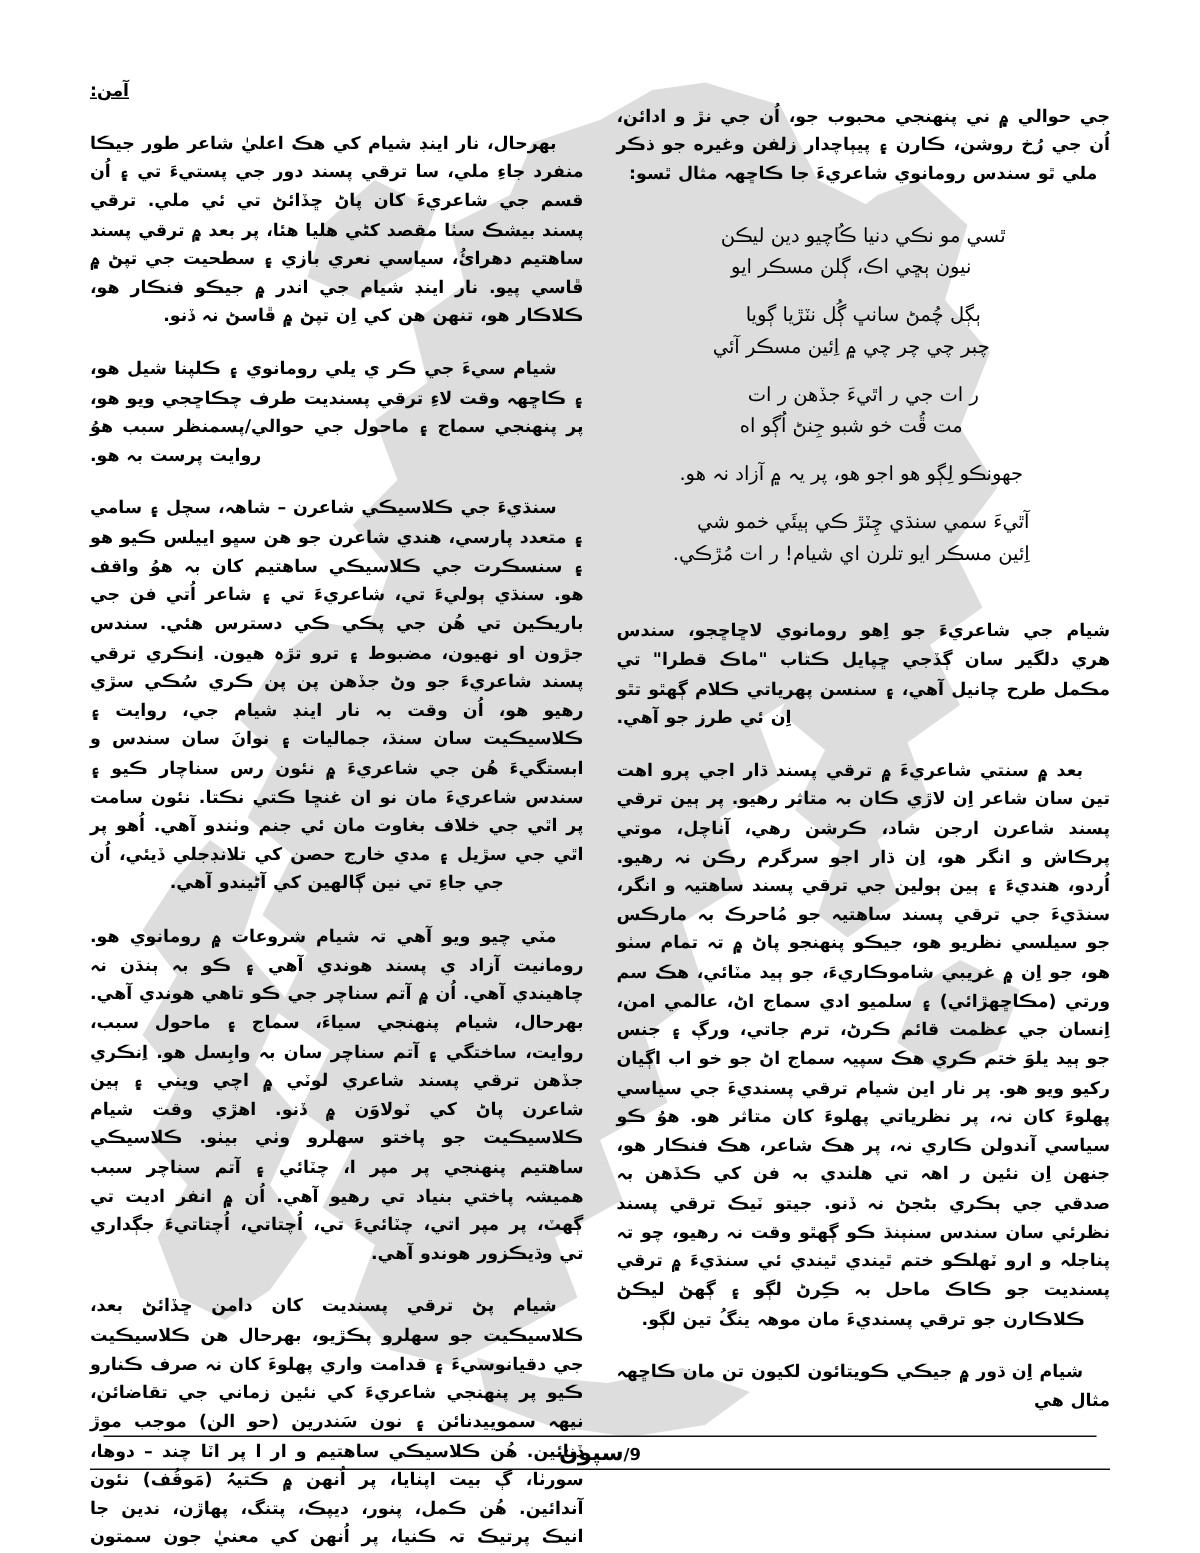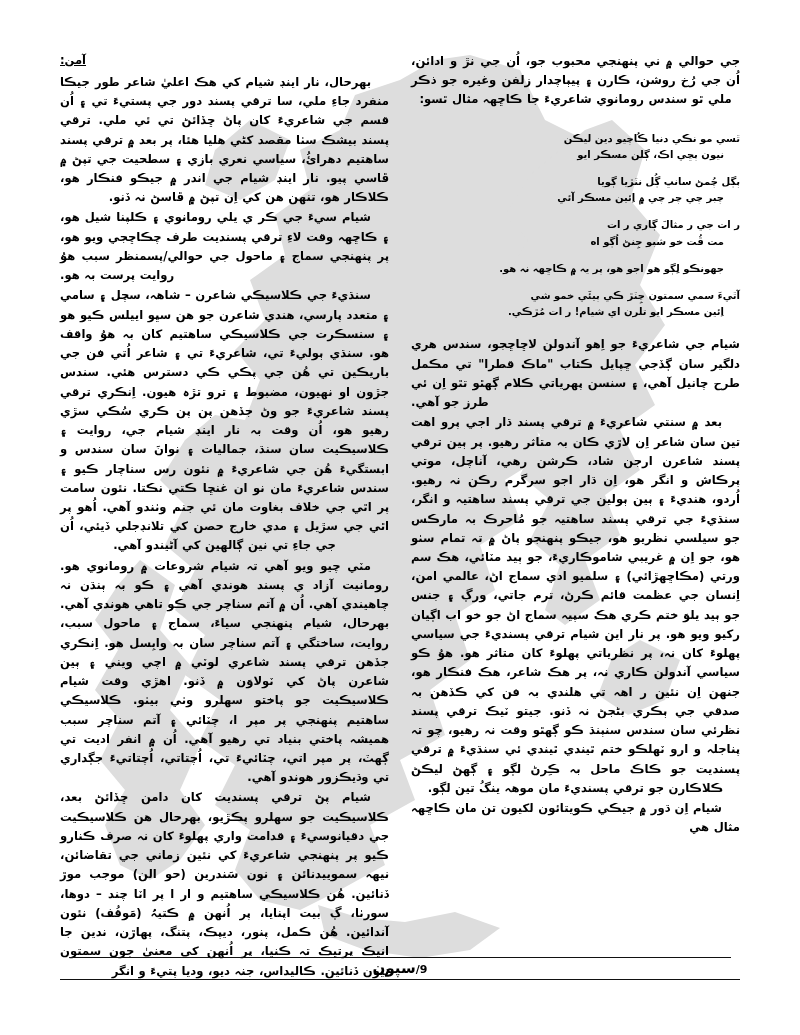--- a/index.html
+++ b/index.html
@@ -56,39 +56,39 @@
 
   .centerhead{
     text-align:center;
     font-weight:bold;
     font-size:12px;
     margin:2px 0 4px 0;
     line-height:1.5;
   }
 
   p.para{
-    margin:0 0 1px 0;
+    margin:16px 0 1px 0;
     font-size:11.6px;
     line-height:1.66;
     font-weight:bold;
     text-align:justify;
     text-align-last:right;
     word-spacing:0.5px;
   }
   p.para.indent{text-indent:18px;}
   p.para.lastcenter{text-align-last:center;}
   p.para.lastleft{text-align-last:left;}
 
   
   .verse{
     margin:0;
     padding:9px 0 2px 0;
-    text-align:right;
-    font-size:10px;
-    font-weight:bold;
+    text-align:center;
+    font-size:13px;
+    font-weight:normal;
     line-height:1.62;
   }
   .verse .vline{display:block;}
   .verse .vline.ind1{padding-right:16px;}
   .verse.first{padding-top:20px;}
   .spacer-md{height:13px;}
 
   
   #footer{
     position:absolute;
@@ -157,36 +157,36 @@
         <span class="vline">ٿسي مو نڪي دنيا ڪُاچيو دين ليڪن</span>
         <span class="vline ind1">نيون ٻڇي اڪ، ڳلن مسڪر ايو</span>
       </div>
 
       <div class="verse">
         <span class="vline">ٻڳل چُمڻ سانڀ ڳُل نٽڙيا ڳويا</span>
         <span class="vline ind1">چبر چي چر چي ۾ اِئين مسڪر آئي</span>
       </div>
 
       <div class="verse">
-        <span class="vline">ر ات جي ر مثالَ ڳاري ر ات</span>
+        <span class="vline">ر ات جي ر اٿيءَ جڏهن ر ات</span>
         <span class="vline ind1">مت ڦُت خو شبو جِنڻ اُڳو اه</span>
       </div>
 
       <div class="verse">
-        <span class="vline ind1">جهونڪو لِڳو هو اجو هو، پر يہ ۾ ڪاڇهہ نہ هو.</span>
-      </div>
-
-      <div class="verse">
-        <span class="vline">آٿيءَ سمي سمتون چِٽڙ ڪي ٻيئَي خمو شي</span>
+        <span class="vline ind1">جهونڪو لِڳو هو اجو هو، پر يہ ۾ آزاد نہ هو.</span>
+      </div>
+
+      <div class="verse">
+        <span class="vline">آٿيءَ سمي سنڌي چِٽڙ ڪي ٻيئَي خمو شي</span>
         <span class="vline ind1">اِئين مسڪر ايو تلرن اي شيام! ر ات مُڙڪي.</span>
       </div>
 
       <div class="spacer-md"></div>
 
-      <p class="para lastleft">شيام جي شاعريءَ جو اِهو آندولن لاڇاڇجو، سندس هري دلگير سان ڳڏجي ڇپايل ڪتاب "ماڪ قطرا" تي مڪمل طرح چانيل آهي، ۽ سنسن پهرياتي ڪلام ڳهٿو تٿو اِن ئي طرز جو آهي.</p>
+      <p class="para lastleft">شيام جي شاعريءَ جو اِهو رومانوي لاڇاڇجو، سندس هري دلگير سان ڳڏجي ڇپايل ڪتاب "ماڪ قطرا" تي مڪمل طرح چانيل آهي، ۽ سنسن پهرياتي ڪلام ڳهٿو تٿو اِن ئي طرز جو آهي.</p>
 
       <p class="para indent lastcenter">بعد ۾ سنتي شاعريءَ ۾ ترقي پسند ڌار اجي پرو اهت تين سان شاعر اِن لاڙي ڪان بہ متاثر رهيو. پر ٻين ترقي پسند شاعرن ارجن شاد، ڪرشن رهي، آناچل، موتي پرڪاش و انگر هو، اِن ڌار اجو سرگرم رڪن نہ رهيو. اُردو، هنديءَ ۽ ٻين ٻولين جي ترقي پسند ساهتيہ و انگر، سنڌيءَ جي ترقي پسند ساهتيہ جو مُاحرڪ بہ مارڪس جو سيلسي نظريو هو، جيڪو پنهنجو پاڻ ۾ تہ تمام سٺو هو، جو اِن ۾ غريبي شاموڪاريءَ، جو ٻيد مٽائي، هڪ سم ورتي (مڪاڇهڙائي) ۽ سلميو ادي سماج اڻ، عالمي امن، اِنسان جي عظمت قائم ڪرڻ، ترم جاتي، ورڳ ۽ جنس جو ٻيد يلوَ ختم ڪري هڪ سپيہ سماج اڻ جو خو اب اڳيان رکيو ويو هو. پر نار اين شيام ترقي پسنديءَ جي سياسي پهلوءَ کان نہ، پر نظرياتي پهلوءَ کان متاثر هو. هوُ ڪو سياسي آندولن ڪاري نہ، پر هڪ شاعر، هڪ فنڪار هو، جنهن اِن نئين ر اهہ تي هلندي بہ فن کي ڪڏهن بہ صدقي جي ٻڪري بڻجڻ نہ ڏنو. جيتو ٽيڪ ترقي پسند نظرئي سان سندس سنٻنڌ ڪو ڳهٿو وقت نہ رهيو، چو تہ پناجلہ و ارو ٽهلڪو ختم ٿيندي ٿيندي ئي سنڌيءَ ۾ ترقي پسنديت جو ڪاڪ ماحل بہ ڪِرڻ لڳو ۽ ڳهڻ ليڪڻ ڪلاڪارن جو ترقي پسنديءَ مان موهہ ينگُ تين لڳو.</p>
 
       <p class="para indent">شيام اِن ڌور ۾ جيڪي ڪويتائون لکيون تن مان ڪاڇهہ مثال هي</p>
 
     </div>
 
     <div class="col">
 
       <p class="hdr-line">آمن:</p>

